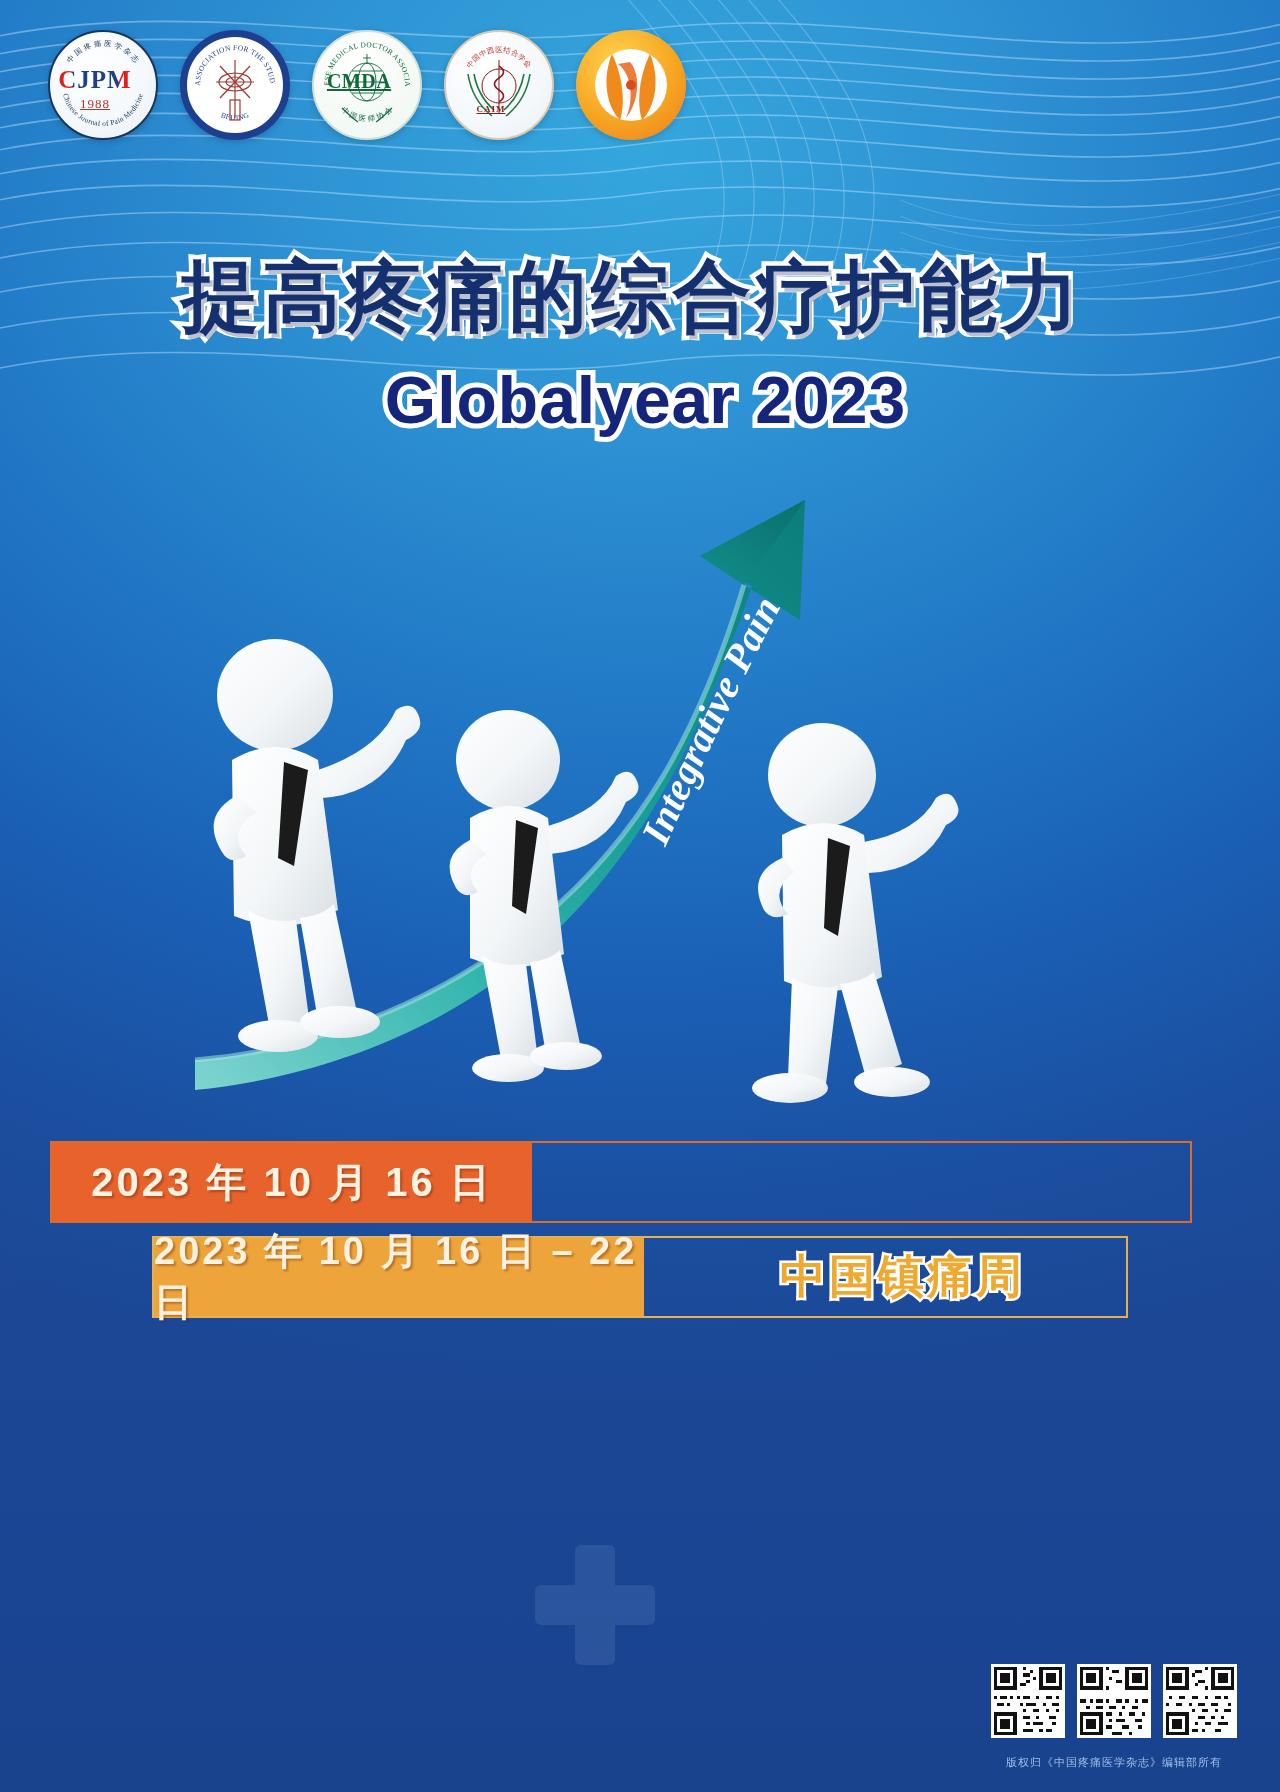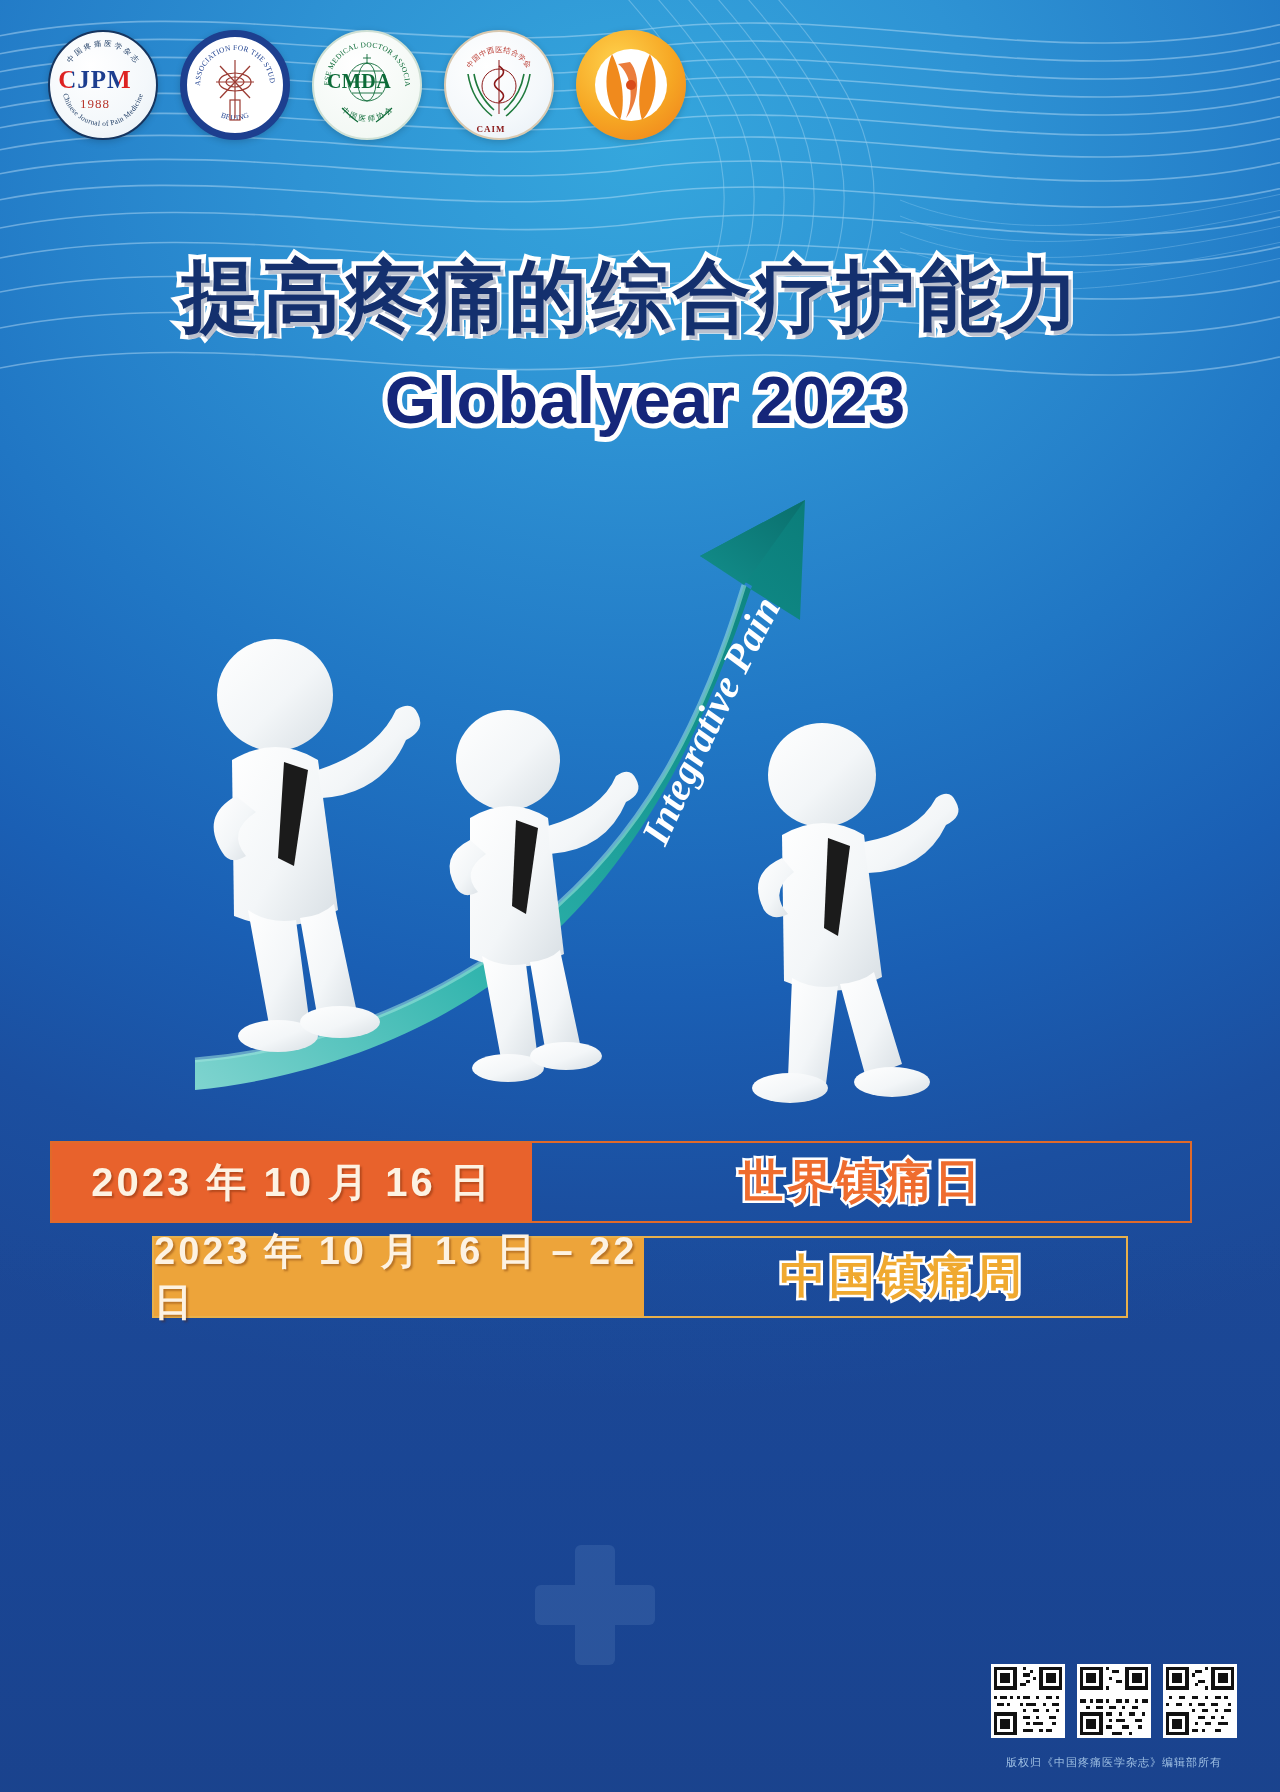--- a/index.html
+++ b/index.html
@@ -26,35 +26,35 @@
   
   .logorow{position:absolute;left:48px;top:30px;display:flex;gap:22px;align-items:center;}
   .logo{width:110px;height:110px;position:relative;}
   .logo .disc{
     position:absolute;inset:0;border-radius:50%;
     background:radial-gradient(circle at 38% 32%, #ffffff 0%, #f4f8fb 60%, #e6eef5 100%);
     box-shadow:0 2px 7px rgba(0,0,0,.18);
   }
   .ringtxt{position:absolute;inset:0;}
   .ringtxt text{font-size:7.4px;letter-spacing:.3px;font-family:"Liberation Serif",serif;}
-  .logo .mid{position:absolute;left:0;right:16px;text-align:center;}
+  .logo .mid{position:absolute;left:0;right:16px;text-align:center;text-decoration:underline;}
   
   #logo1 .disc{border:2.5px solid #16355f;}
   #logo1 .abbr{top:36px;font-family:"Liberation Serif",serif;font-weight:bold;font-size:25px;
     background:linear-gradient(90deg,#d22 0 25%,#1d3e8f 25% 50%,#1d3e8f 50% 75%,#d22 75% 100%);
     -webkit-background-clip:text;background-clip:text;color:transparent;letter-spacing:1px;}
   #logo1 .yr{top:66px;font-family:"Liberation Serif",serif;font-size:13px;color:#b8352c;letter-spacing:1px;}
   
   #logo2 .disc{border:7px solid #1d3f8f;background:#fff;}
   
   #logo3 .disc{border:2px solid #cfe0d4;background:radial-gradient(circle at 40% 30%,#fff,#eef6f0);}
   #logo3 .abbr{top:40px;font-family:"Liberation Serif",serif;font-weight:bold;font-size:20px;color:#0d6b38;letter-spacing:.5px;}
   
   #logo4 .disc{border:2px solid #d9c9b0;}
-  #logo4 .abbr{top:74px;font-size:9px;font-weight:bold;color:#8b1a1a;font-family:"Liberation Serif",serif;letter-spacing:1px;margin-top:20px;}
+  #logo4 .abbr{top:74px;font-size:9px;font-weight:bold;color:#8b1a1a;font-family:"Liberation Serif",serif;letter-spacing:1px;}
   
   #logo5 .disc{background:radial-gradient(circle at 38% 30%,#ffd24d 0%,#f6a623 55%,#ef7d1a 100%);border:none;}
 
   
   .title-cn{
     position:absolute;left:0;right:16px;top:245px;text-align:center;
     font-family:"DejaVu Sans","Liberation Sans",sans-serif;
     font-weight:bold;font-size:78px;letter-spacing:4px;color:#14306e;
     -webkit-text-stroke:9px #ffffff;paint-order:stroke fill;
     text-shadow:3px 4px 0 rgba(10,32,80,.28);
@@ -307,21 +307,20 @@
       <text font-family="Liberation Serif, serif" font-style="italic" font-weight="bold" font-size="40" fill="#ffffff">
         <textPath href="#arcText" startOffset="8%">Integrative Pain Care</textPath>
       </text>
     </svg>
   </div>
 
   <div class="banners">
 
     <div class="bar" id="bar-world">
       <div class="chip">2023 年 10 月 16 日</div>
-      <div class="lbl">世界镇痛日</div>
     </div>
 
     <div class="bar" id="bar-week">
       <div class="chip">2023 年 10 月 16 日 – 22 日</div>
       <div class="lbl">中国镇痛周</div>
     </div>
 
   </div>
 
   <div class="qrblock">

